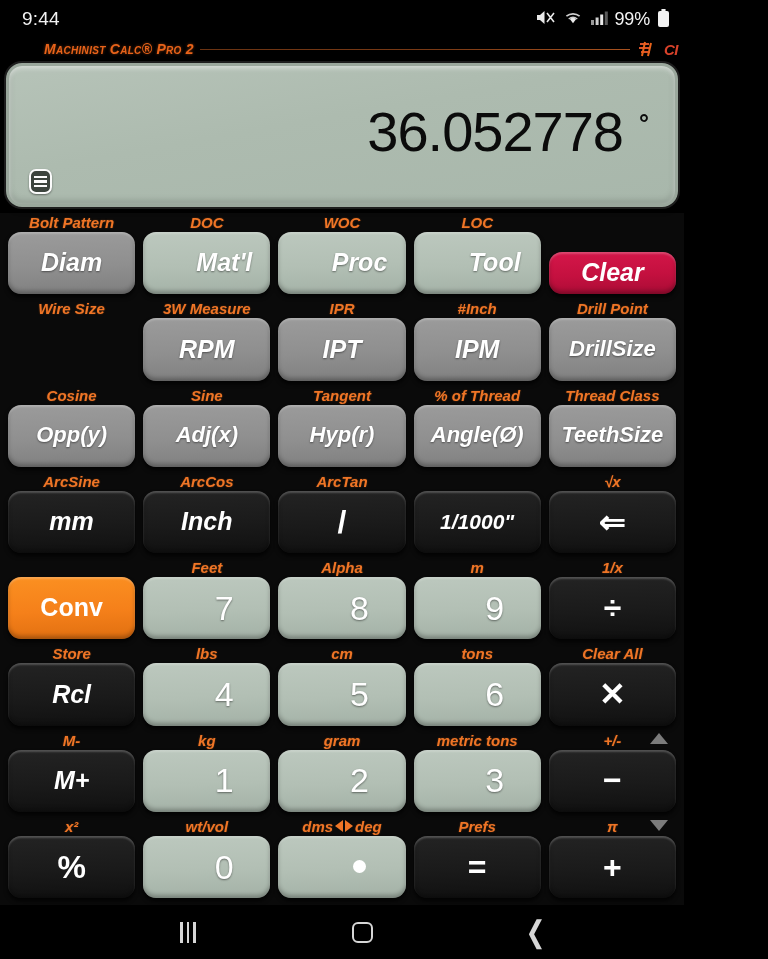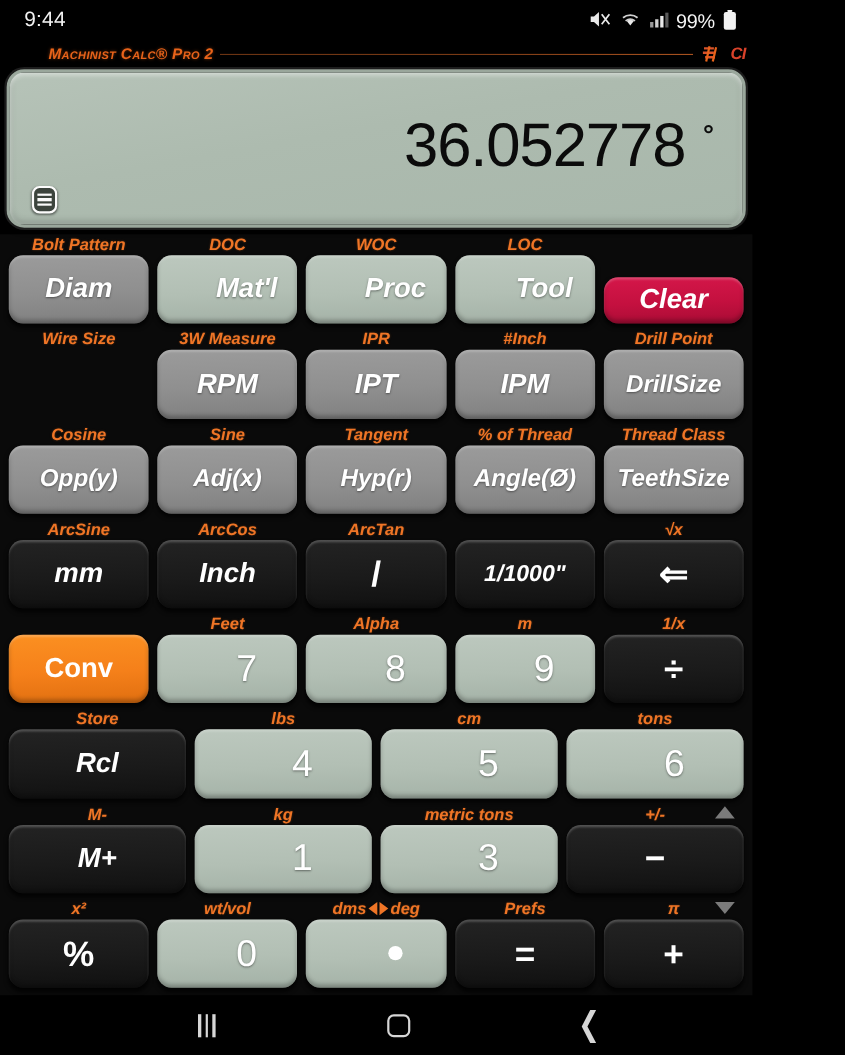--- a/index.html
+++ b/index.html
@@ -539,29 +539,37 @@
           <div class="key sage num">4</div>
         </div>
         <div class="key-cell">
           <div class="shift-label">cm</div>
           <div class="key sage num">5</div>
         </div>
         <div class="key-cell">
           <div class="shift-label">tons</div>
           <div class="key sage num">6</div>
         </div>
+        <div class="key-cell">
+          <div class="shift-label">Clear All</div>
+          <div class="key dark op">✕</div>
+        </div>
       </div>
       <div class="key-row">
         <div class="key-cell">
           <div class="shift-label">M-</div>
           <div class="key dark">M+</div>
         </div>
         <div class="key-cell">
           <div class="shift-label">kg</div>
           <div class="key sage num">1</div>
+        </div>
+        <div class="key-cell">
+          <div class="shift-label">gram</div>
+          <div class="key sage num">2</div>
         </div>
         <div class="key-cell">
           <div class="shift-label">metric tons</div>
           <div class="key sage num">3</div>
         </div>
         <div class="key-cell">
           <div class="shift-label">+/-</div>
           <span class="scroll-arrow up"></span>
           <div class="key dark op">−</div>
         </div>

